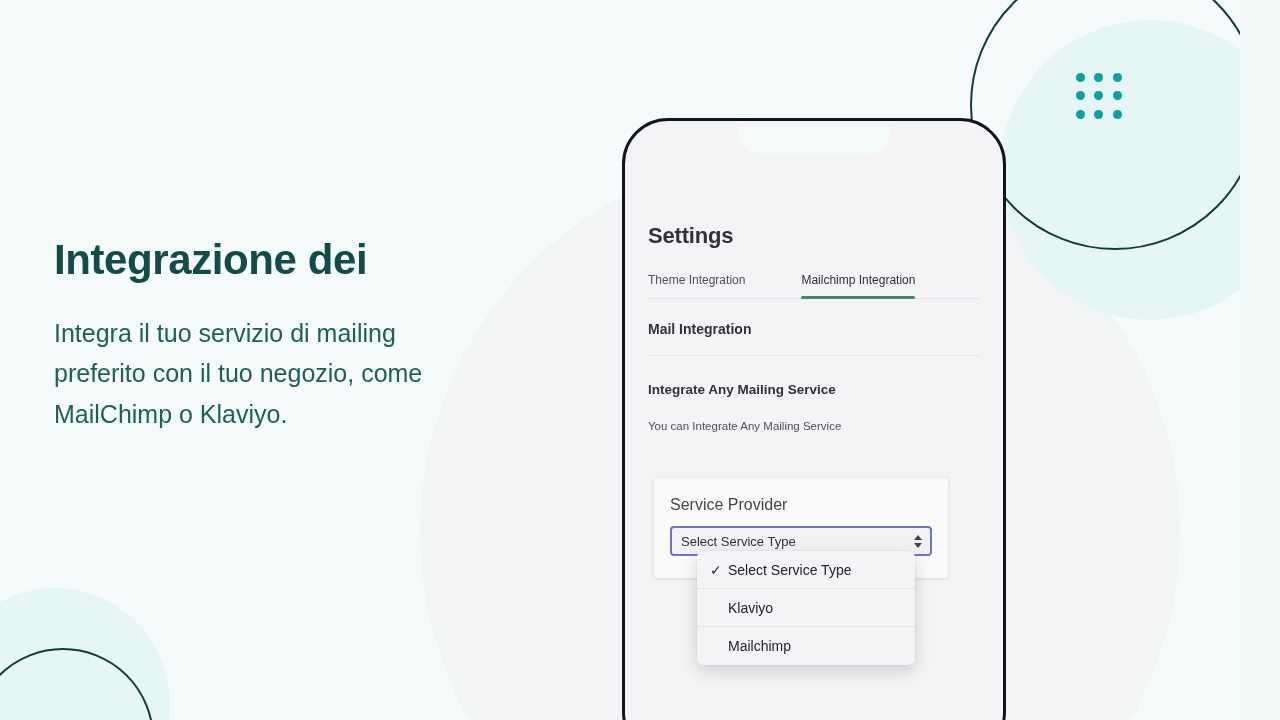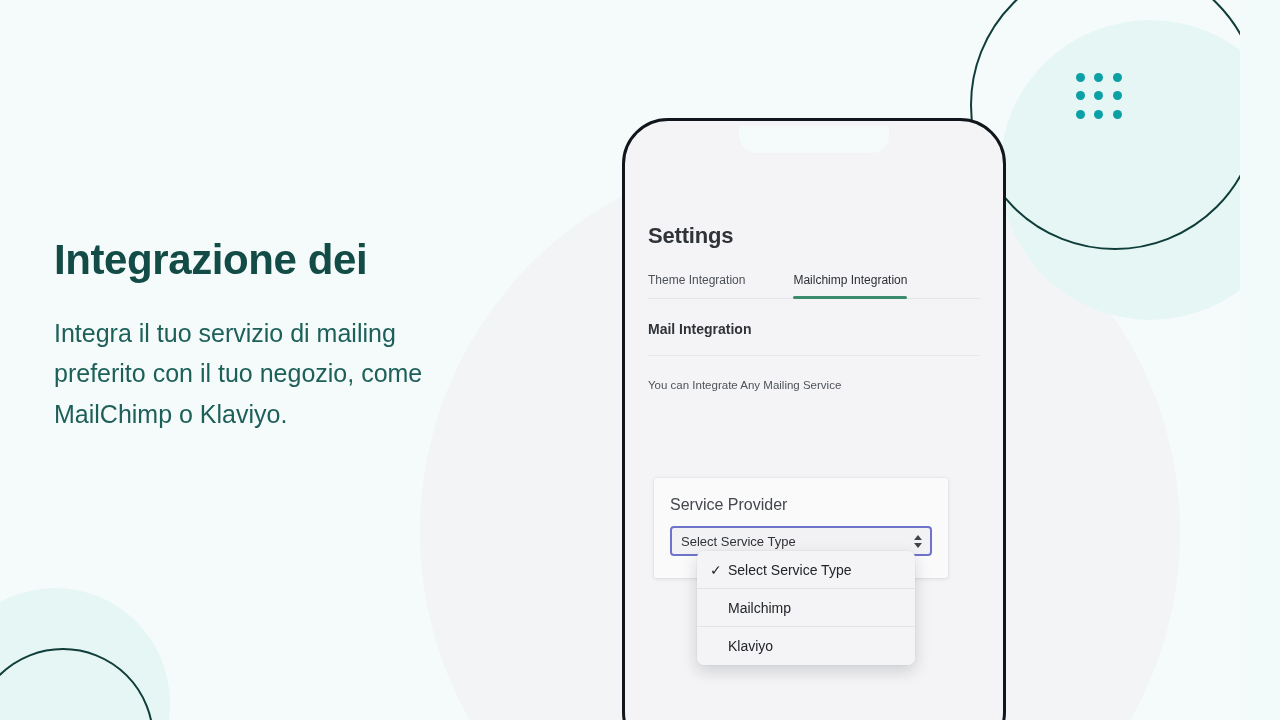--- a/index.html
+++ b/index.html
@@ -128,21 +128,21 @@
     font-size:22px;
     font-weight:600;
     color:#2f3338;
     letter-spacing:-0.2px;
   }
 
   .tabs {
     display:flex;
     margin-top:24px;
     border-bottom:1px solid #e4e5e8;
-    gap:8px;
+    gap:16px;
   }
   .tab {
     font-size:12px;
     color:#4c5157;
     padding:0 0 11px 0;
     position:relative;
   }
   .tab.t1 { margin-right:40px; }
   .tab.active { color:#2c3036; }
   .tab.active::after {
@@ -291,20 +291,21 @@
           <div class="tab t1">
             <span>Theme Integration</span>
           </div>
           <div class="tab active">
             <span>Mailchimp Integration</span>
           </div>
         </div>
 
         <div class="mail-int">Mail Integration</div>
 
+        <div class="sec-title">Integrate Any Mailing Service</div>
         <div class="sec-sub">You can Integrate Any Mailing Service</div>
       </div>
 
       <div class="provider-card">
         <div class="provider-label">Service Provider</div>
         <div class="select-box">
           <span class="select-value">Select Service Type</span>
           <span class="stepper">
             <span class="up"></span>
             <span class="dn"></span>
@@ -312,24 +313,24 @@
         </div>
       </div>
 
       <div class="dropdown">
         <div class="dd-item">
           <span class="dd-check">✓</span>
           <span>Select Service Type</span>
         </div>
         <div class="dd-item">
           <span class="dd-check empty"></span>
-          <span>Mailchimp</span>
+          <span>Klaviyo</span>
         </div>
         <div class="dd-item">
           <span class="dd-check empty"></span>
-          <span>Klaviyo</span>
+          <span>Mailchimp</span>
         </div>
       </div>
 
     </div>
   </div>
 
 </div>
 
 </body></html>

